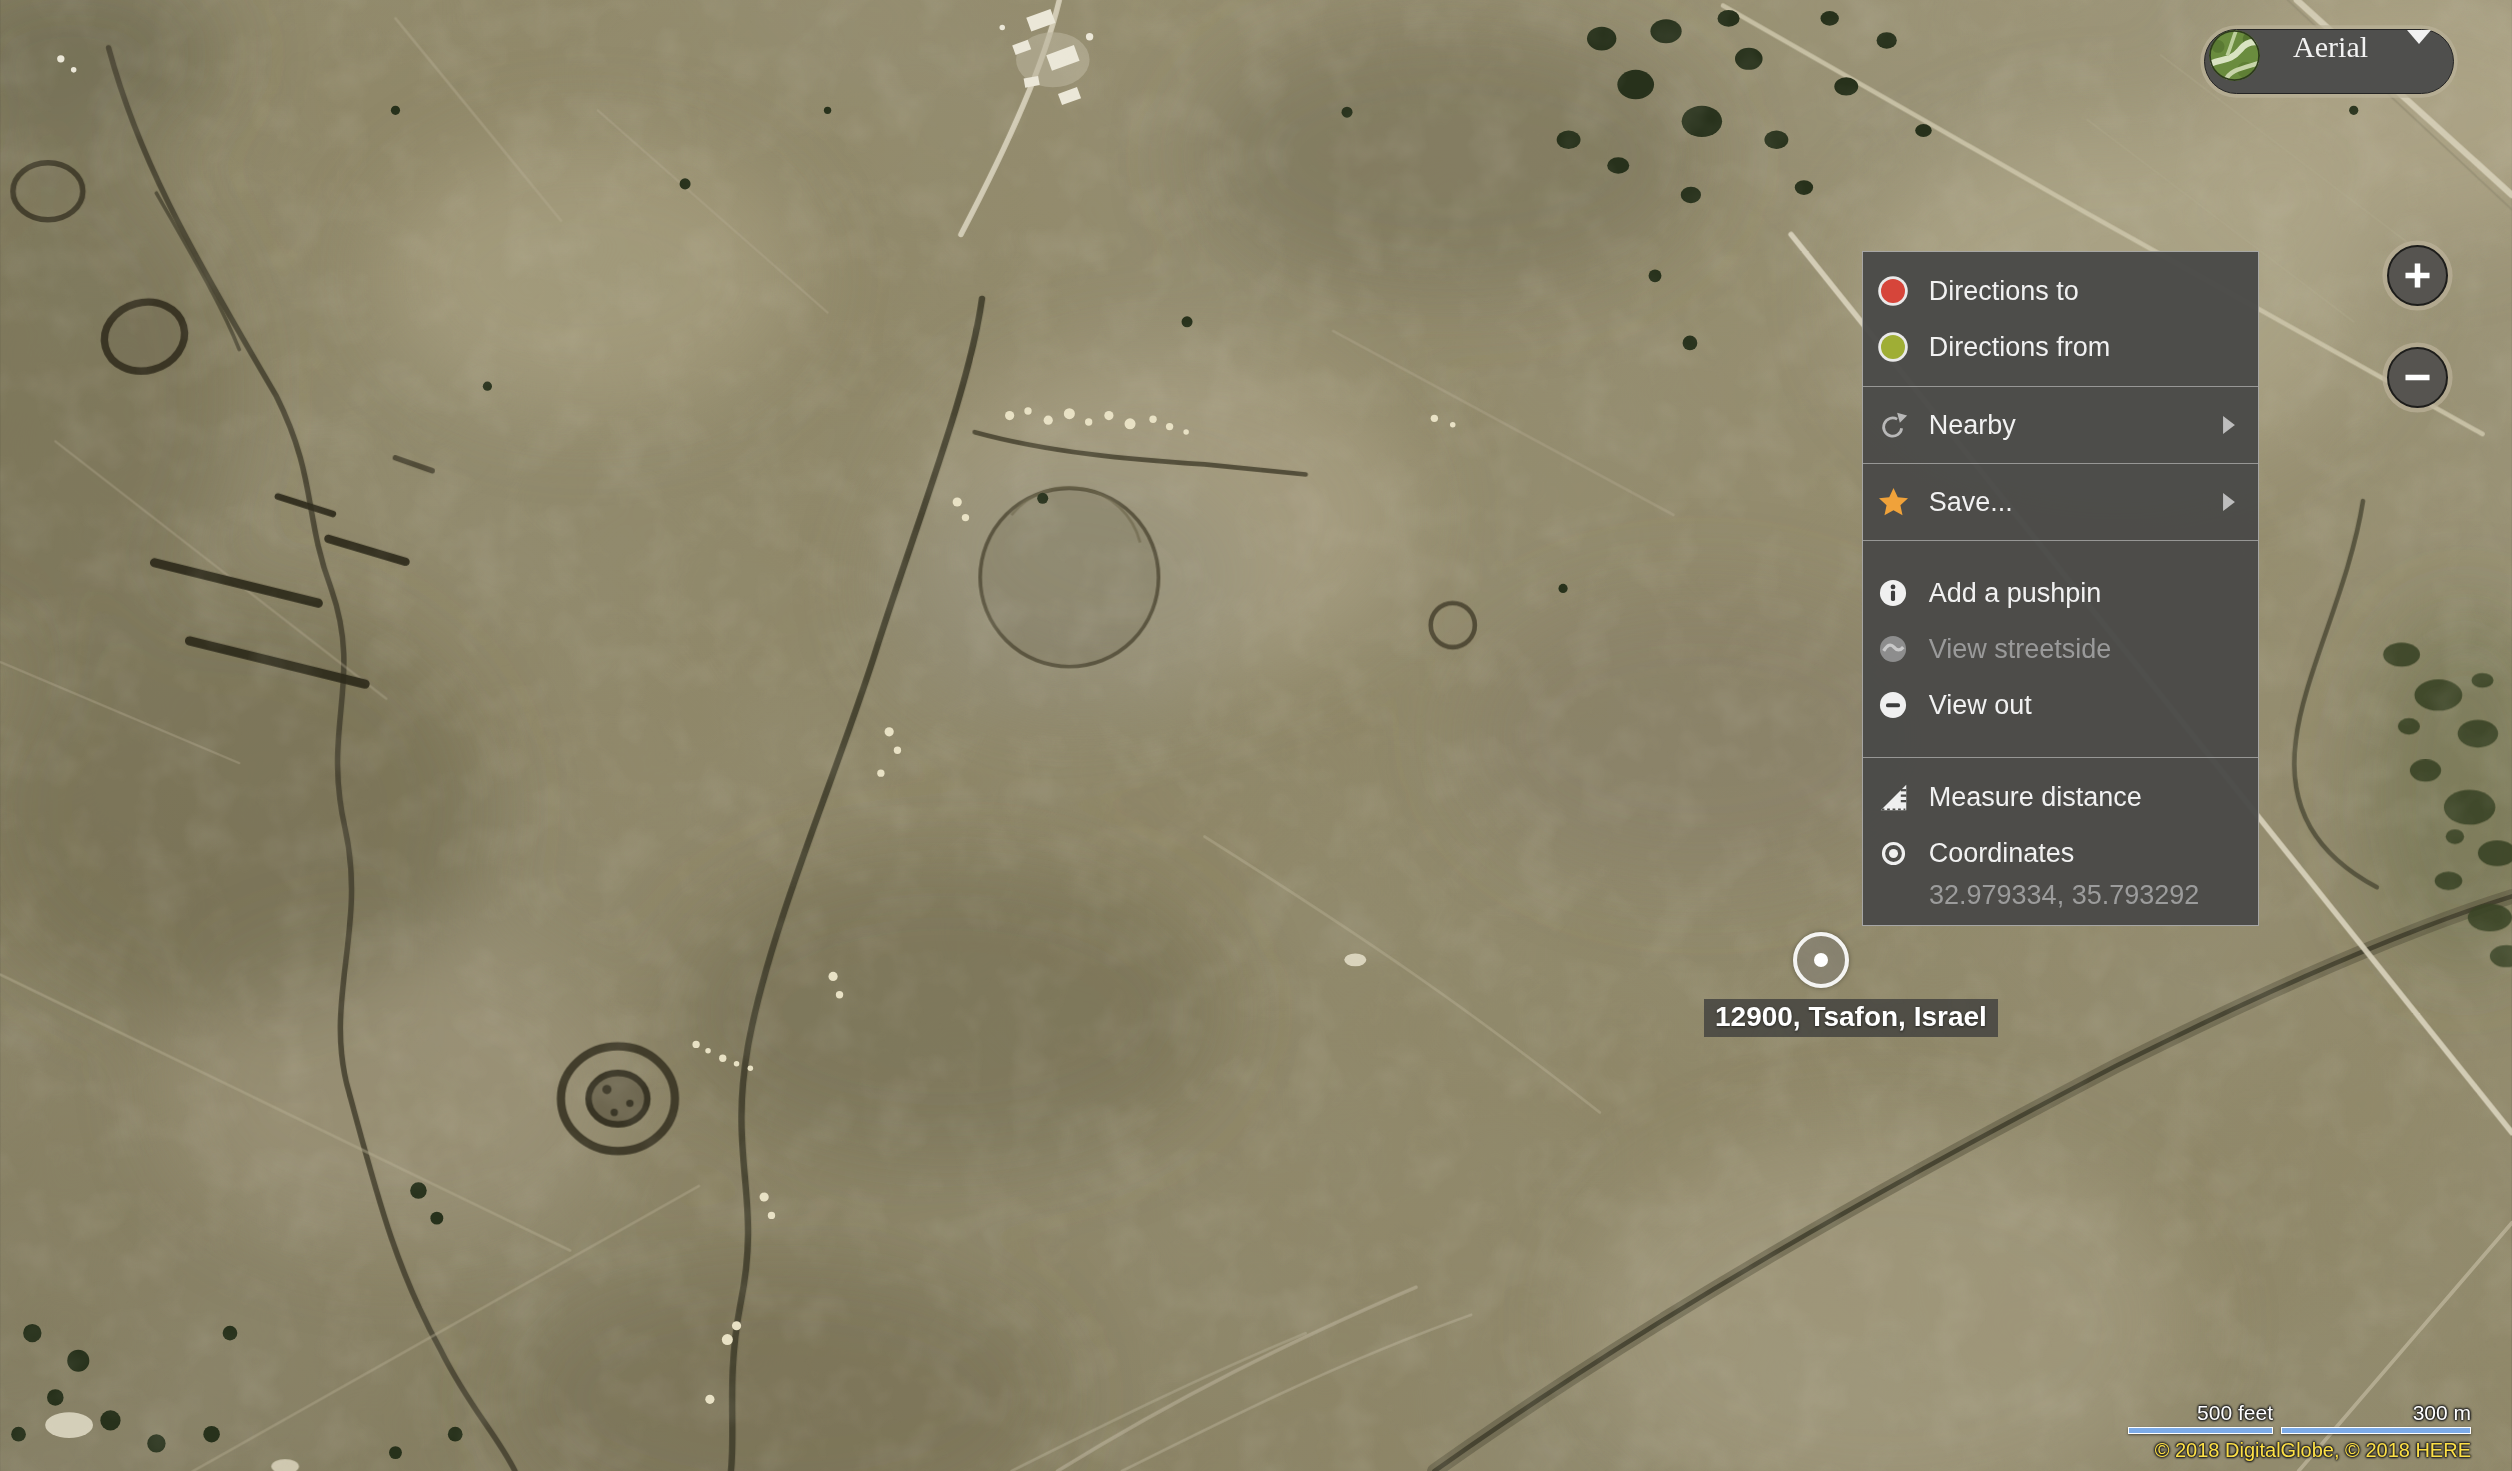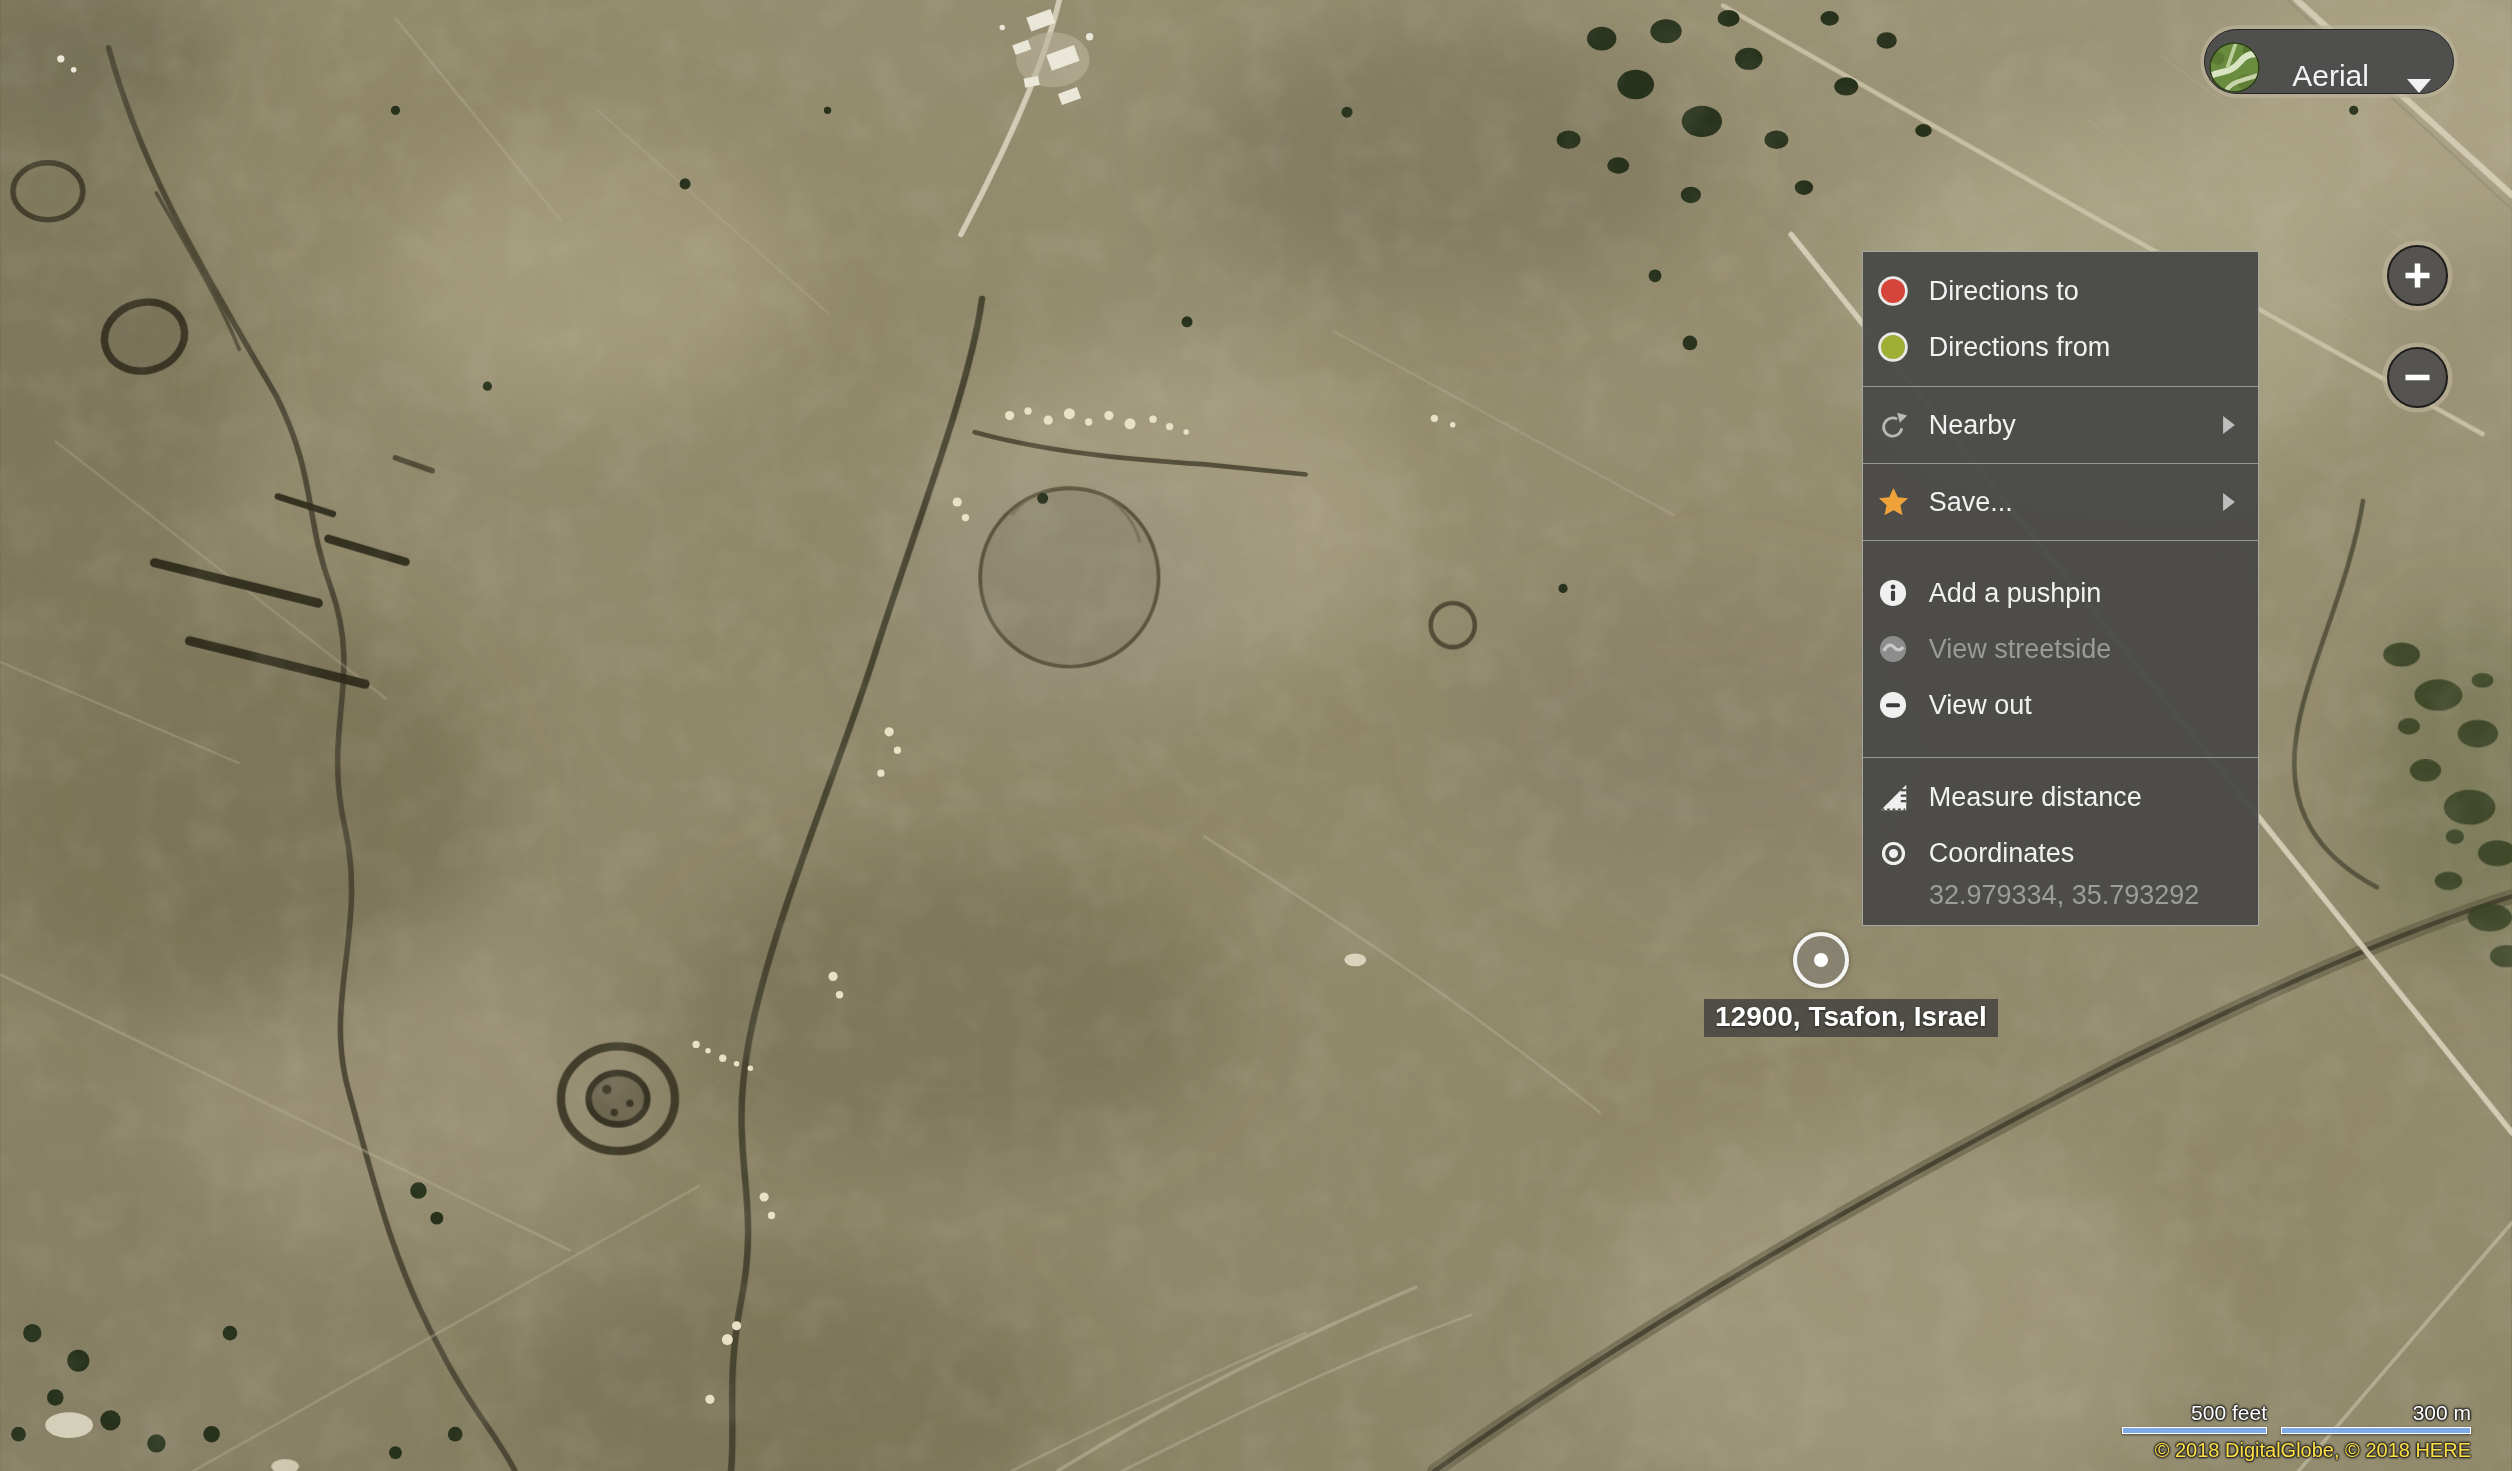--- a/index.html
+++ b/index.html
@@ -8,21 +8,21 @@
     font-family:"Liberation Sans","DejaVu Sans",sans-serif;
     -webkit-font-smoothing:antialiased;
   }
   .stage svg.terrain{position:absolute;left:0;top:0;display:block;}
 
   
   .style-btn{
     position:absolute;left:2204px;top:29px;width:248px;height:63px;
     background:#4f4f4d;border:1.8px solid #242424;border-radius:33px;
     box-shadow:0 0 0 3.7px rgba(186,177,152,.72);
-    display:flex;align-items:flex-end;cursor:pointer;
+    display:flex;align-items:flex-start;cursor:pointer;font-family:Liberation Serif, serif;
   }
   .style-icon{width:51px;height:51px;margin-left:3.7px;border-radius:50%;overflow:hidden;flex:0 0 auto;}
   .style-label{flex:1;text-align:center;color:#f2f2f2;font-size:30px;margin-left:-5.5px;}
   .caret{margin-right:22px;display:flex;}
 
   
   .loc-bar{
     position:absolute;left:2058px;top:145px;width:399px;height:61px;
     background:rgba(76,76,74,.93);border-radius:30px;
     display:flex;align-items:center;
@@ -75,21 +75,21 @@
   }
   .pin-dot{width:14px;height:14px;border-radius:50%;background:#fff;}
   .pin-label{
     position:absolute;left:1704px;top:999px;z-index:6;
     background:rgba(62,62,60,.78);color:#fff;font-size:28px;font-weight:bold;
     padding:1.8px 11px 4.6px;white-space:nowrap;text-shadow:0 0.9px 2.8px rgba(0,0,0,.6);
   }
 
   
   .scale-wrap{position:absolute;right:41px;bottom:9.2px;z-index:8;text-align:right;}
-  .bars{display:flex;gap:14px;align-items:flex-start;}
+  .bars{display:flex;gap:8px;align-items:flex-start;}
   .bargroup{display:flex;flex-direction:column;align-items:flex-end;}
   .bargroup.feet{width:145px;} .bargroup.meters{width:190px;}
   .bar-label{
     color:#fff;font-size:21px;margin-bottom:2.8px;
     text-shadow:0 0 2.8px #222,0 0.9px 1.8px #222,0 -0.9px 1.8px #222,0.9px 0 1.8px #222,-0.9px 0 1.8px #222;
   }
   .bar{width:100%;height:6.4px;background:var(--scale_bar,#7cabe8);border:1.8px solid #fff;box-sizing:border-box;box-shadow:0 0.9px 2.8px rgba(0,0,0,.5);}
   .copyright{
     margin-top:5px;color:#fde047;font-size:20px;
     text-shadow:0 0 2.8px #222,0 0.9px 1.8px #222,0 -0.9px 1.8px #222,0.9px 0 1.8px #222,-0.9px 0 1.8px #222;

